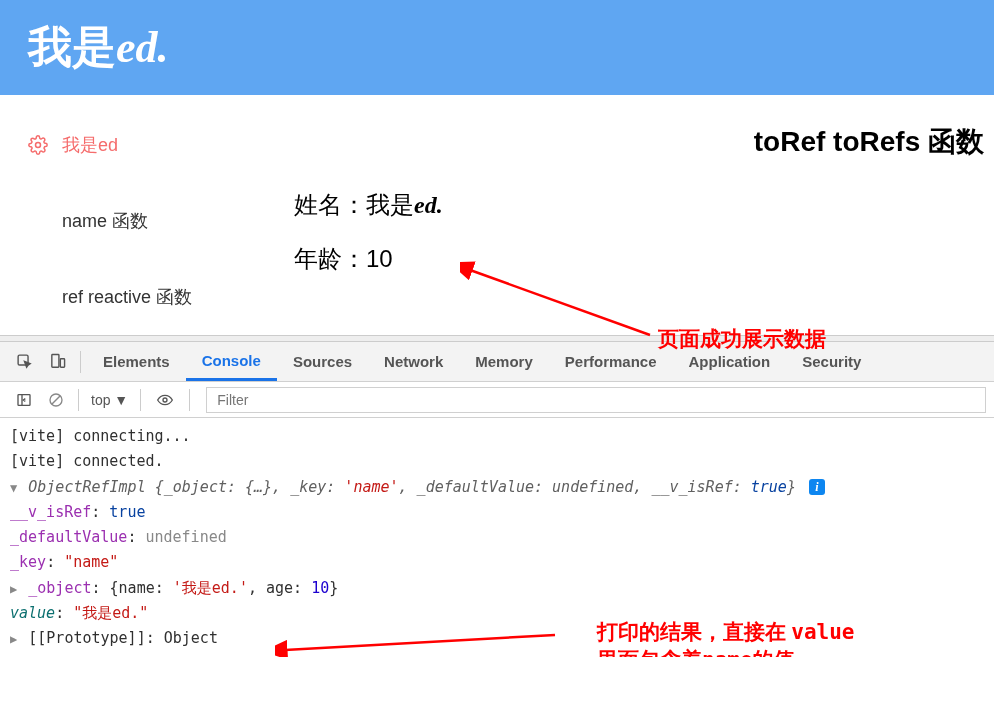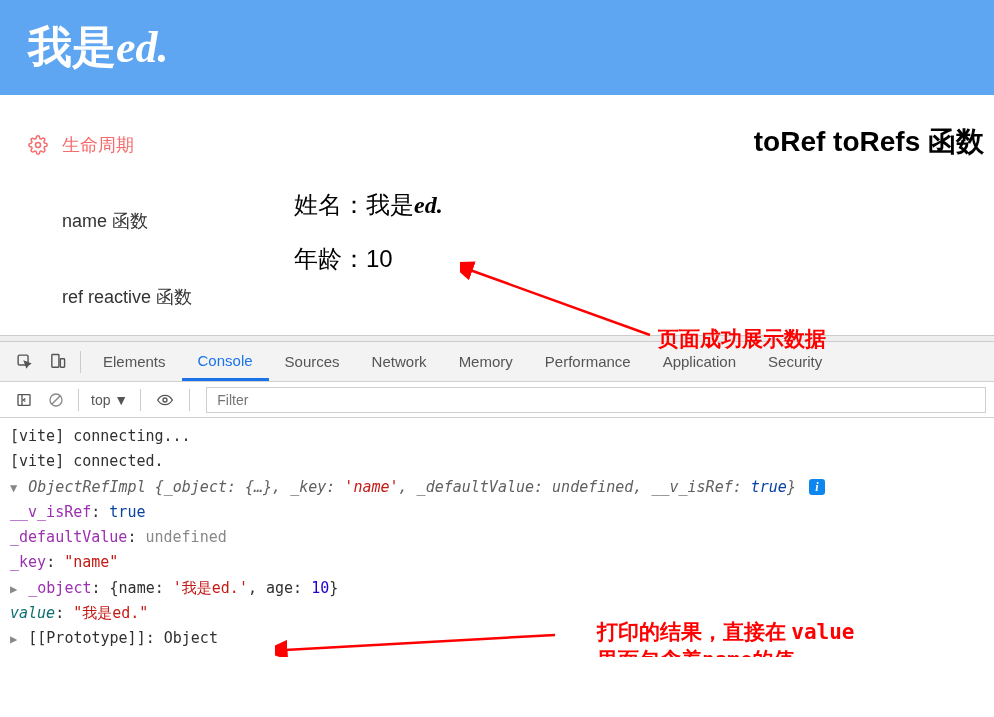--- a/index.html
+++ b/index.html
@@ -64,21 +64,21 @@
       align-items: center;
       height: 40px;
       border-bottom: 1px solid #d0d0d0;
       background: #f3f3f3;
       padding: 0 8px;
       font-size: 15px;
       color: #555;
     }
     .dt-icon { padding: 0 8px; color: #555; display: inline-flex; align-items: center; }
     .dt-sep { width: 1px; height: 22px; background: #ccc; margin: 0 6px; }
-    .dt-tab { padding: 0 16px; height: 100%; display: flex; align-items: center; cursor: pointer; }
+    .dt-tab { padding: 0 16px; height: 100%; display: flex; align-items: center; cursor: pointer; font-weight: bold; }
     .dt-tab.active { color: #1a73e8; border-bottom: 3px solid #1a73e8; }
     
     .dt-toolbar {
       display: flex;
       align-items: center;
       height: 36px;
       border-bottom: 1px solid #d0d0d0;
       padding: 0 8px;
       font-size: 14px;
       color: #555;
@@ -149,21 +149,21 @@
 <div class="app-body">
 
   <div class="sidebar">
     <div class="sidebar-item active">
       <span class="gear">
         <svg width="20" height="20" viewBox="0 0 24 24" fill="none" stroke="#f56c6c" stroke-width="1.8">
             <circle cx="12" cy="12" r="3"></circle>
             <path d="M19.4 15a1.65 1.65 0 0 0 .33 1.82l.06.06a2 2 0 1 1-2.83 2.83l-.06-.06a1.65 1.65 0 0 0-1.82-.33 1.65 1.65 0 0 0-1 1.51V21a2 2 0 0 1-4 0v-.09a1.65 1.65 0 0 0-1-1.51 1.65 1.65 0 0 0-1.82.33l-.06.06a2 2 0 1 1-2.83-2.83l.06-.06a1.65 1.65 0 0 0 .33-1.82 1.65 1.65 0 0 0-1.51-1H3a2 2 0 0 1 0-4h.09a1.65 1.65 0 0 0 1.51-1 1.65 1.65 0 0 0-.33-1.82l-.06-.06a2 2 0 1 1 2.83-2.83l.06.06a1.65 1.65 0 0 0 1.82.33h0a1.65 1.65 0 0 0 1-1.51V3a2 2 0 0 1 4 0v.09a1.65 1.65 0 0 0 1 1.51h0a1.65 1.65 0 0 0 1.82-.33l.06-.06a2 2 0 1 1 2.83 2.83l-.06.06a1.65 1.65 0 0 0-.33 1.82v0a1.65 1.65 0 0 0 1.51 1H21a2 2 0 0 1 0 4h-.09a1.65 1.65 0 0 0-1.51 1z"></path>
           </svg>
       </span>
-      <span>生命周期</span>
+      <span>我是ed</span>
     </div>
     <div class="sidebar-item">
       <span class="gear">
         <svg width="20" height="20" viewBox="0 0 24 24" fill="none" stroke="#fff" stroke-width="1.8">
             <circle cx="12" cy="12" r="3"></circle>
             <path d="M19.4 15a1.65 1.65 0 0 0 .33 1.82l.06.06a2 2 0 1 1-2.83 2.83l-.06-.06a1.65 1.65 0 0 0-1.82-.33 1.65 1.65 0 0 0-1 1.51V21a2 2 0 0 1-4 0v-.09a1.65 1.65 0 0 0-1-1.51 1.65 1.65 0 0 0-1.82.33l-.06.06a2 2 0 1 1-2.83-2.83l.06-.06a1.65 1.65 0 0 0 .33-1.82 1.65 1.65 0 0 0-1.51-1H3a2 2 0 0 1 0-4h.09a1.65 1.65 0 0 0 1.51-1 1.65 1.65 0 0 0-.33-1.82l-.06-.06a2 2 0 1 1 2.83-2.83l.06.06a1.65 1.65 0 0 0 1.82.33h0a1.65 1.65 0 0 0 1-1.51V3a2 2 0 0 1 4 0v.09a1.65 1.65 0 0 0 1 1.51h0a1.65 1.65 0 0 0 1.82-.33l.06-.06a2 2 0 1 1 2.83 2.83l-.06.06a1.65 1.65 0 0 0-.33 1.82v0a1.65 1.65 0 0 0 1.51 1H21a2 2 0 0 1 0 4h-.09a1.65 1.65 0 0 0-1.51 1z"></path>
           </svg>
       </span>
       <span>name 函数</span>
     </div>

